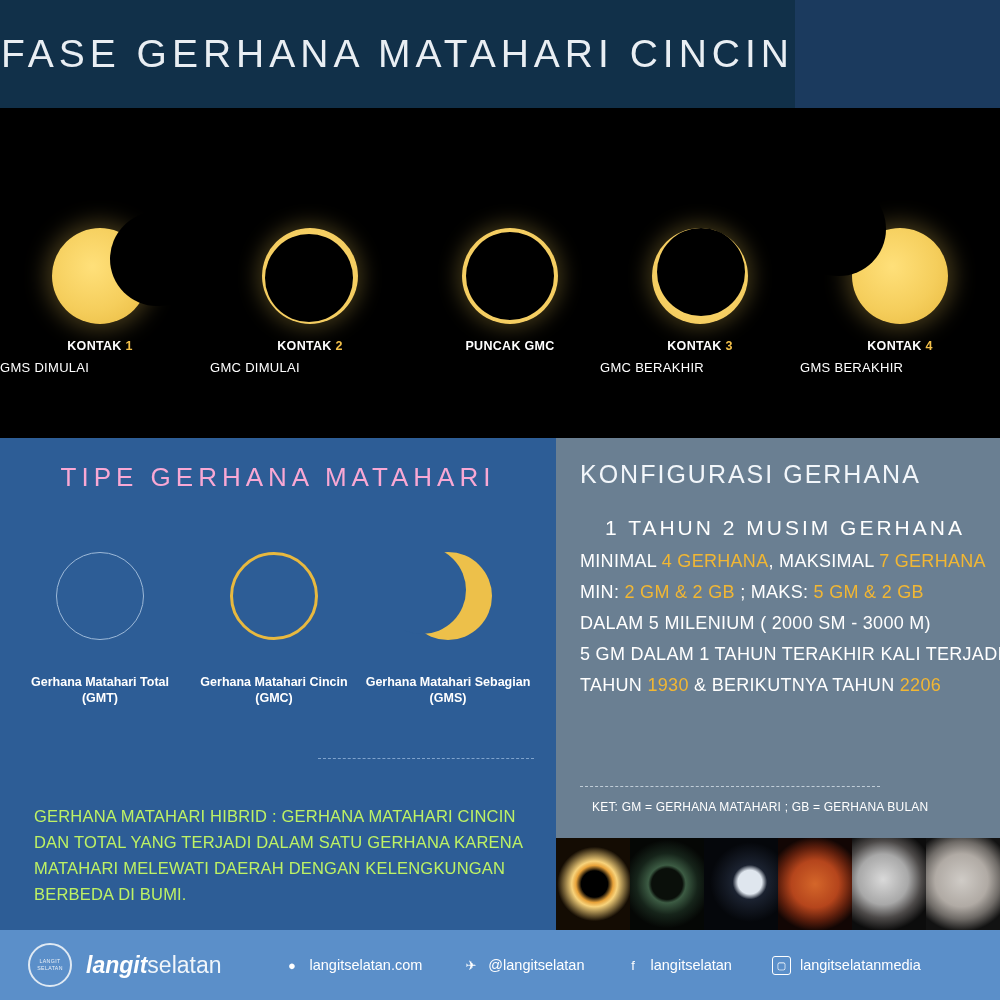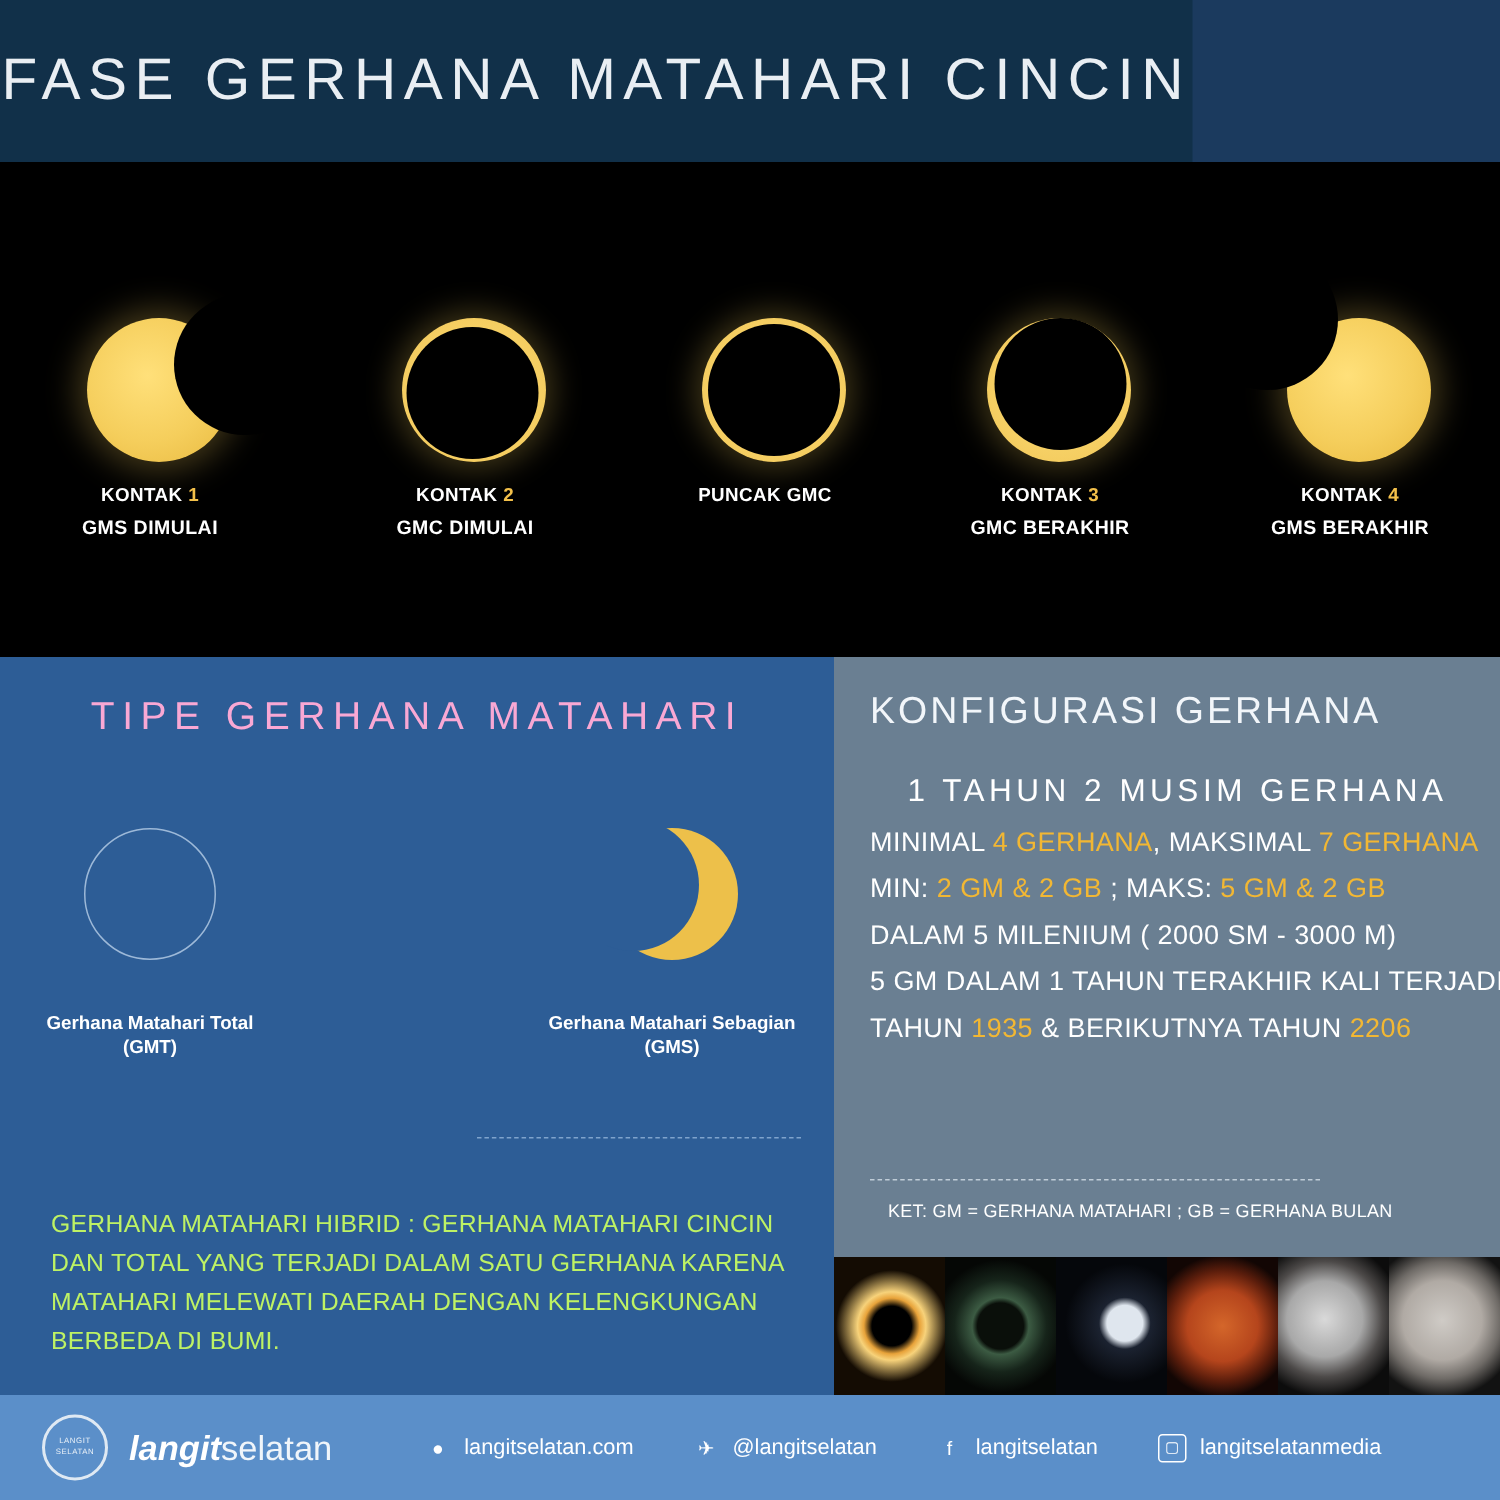--- a/index.html
+++ b/index.html
@@ -38,24 +38,23 @@
 
   
   #phases {
     position: absolute;
     left: 0; top: 108px;
     width: 1000px; height: 330px;
     background: #000000;
   }
   .phase {
     position: absolute;
-    top: 0;
+    top: 16px;
     width: 200px;
     height: 330px;
-    padding-left: 12px;
   }
   .phase-art {
     position: absolute;
     left: 50%;
     top: 104px;
     transform: translateX(-50%);
     width: 96px;
     height: 96px;
   }
   .phase-label {
@@ -68,24 +67,24 @@
     font-size: 12.5px;
     font-weight: bold;
     letter-spacing: 0.3px;
   }
   .phase-label .num { color: #f3c04a; }
   .phase-sub {
     position: absolute;
     left: 0;
     top: 236px;
     width: 200px;
-    text-align: center;
+    text-align: left;
     color: #ffffff;
     font-size: 13px;
-    font-weight: bold;
+    font-weight: normal;
     letter-spacing: 0.3px;
   }
 
   
   .disc-sun {
     position: absolute;
     left: 0; top: 0;
     width: 96px; height: 96px;
     border-radius: 50%;
     background: radial-gradient(circle at 42% 40%, #ffe07a 0%, #f5ce5c 55%, #e8b93f 100%);
@@ -396,20 +395,28 @@
 
     <div class="type-item" style="left:12px;">
       <div class="type-art">
         <div class="circle-outline"></div>
       </div>
       <div class="type-caption">
         <span>Gerhana Matahari Total</span><br><span>(GMT)</span>
       </div>
     </div>
 
+    <div class="type-item" style="left:186px;">
+      <div class="type-art">
+        <div class="ring-gold"></div>
+      </div>
+      <div class="type-caption">
+        <span>Gerhana Matahari Cincin</span><br><span>(GMC)</span>
+      </div>
+    </div>
 
     <div class="type-item" style="left:360px;">
       <div class="type-art">
         <div class="crescent-wrap">
           <div class="crescent-sun"></div>
           <div class="crescent-cut"></div>
         </div>
       </div>
       <div class="type-caption">
         <span>Gerhana Matahari Sebagian</span><br><span>(GMS)</span>
@@ -421,21 +428,21 @@
   </div>
 
   <div id="right-panel">
     <div id="right-title">KONFIGURASI GERHANA</div>
     <div id="config-lines">
         <div class="cfg-line big"><span>1 TAHUN 2 MUSIM GERHANA</span></div>
         <div class="cfg-line"><span>MINIMAL </span><span class="hl">4 GERHANA</span><span>, MAKSIMAL </span><span class="hl">7 GERHANA</span></div>
         <div class="cfg-line"><span>MIN: </span><span class="hl">2 GM &amp; 2 GB</span><span> ; MAKS: </span><span class="hl">5 GM &amp; 2 GB</span></div>
         <div class="cfg-line"><span>DALAM 5 MILENIUM ( 2000 SM - 3000 M)</span></div>
         <div class="cfg-line"><span>5 GM DALAM 1 TAHUN TERAKHIR KALI TERJADI</span></div>
-        <div class="cfg-line"><span>TAHUN </span><span class="hl">1935</span><span> &amp; BERIKUTNYA TAHUN </span><span class="hl">2206</span></div>
+        <div class="cfg-line"><span>TAHUN </span><span class="hl">1930</span><span> &amp; BERIKUTNYA TAHUN </span><span class="hl">2206</span></div>
       </div>
     <div id="right-divider"></div>
     <div id="ket-line">KET: GM = GERHANA MATAHARI ; GB = GERHANA BULAN</div>
   </div>
 
   <div id="photo-strip">
     <div class="photo" style="background: radial-gradient(circle at 52% 50%, #000 22%, #e8a33a 31%, #f7d27a 38%, #140c03 62%);"></div>
     <div class="photo" style="background: radial-gradient(circle at 50% 50%, #0a0f0a 26%, #3c5b43 32%, #16241a 52%, #050705 75%);"></div>
     <div class="photo" style="background: radial-gradient(circle at 62% 48%, #dfe6ee 18%, #1b2230 26%, #05070b 60%);"></div>
     <div class="photo" style="background: radial-gradient(circle at 50% 50%, #d4662a 0%, #b5451c 40%, #5d1e0c 62%, #120604 80%);"></div>

